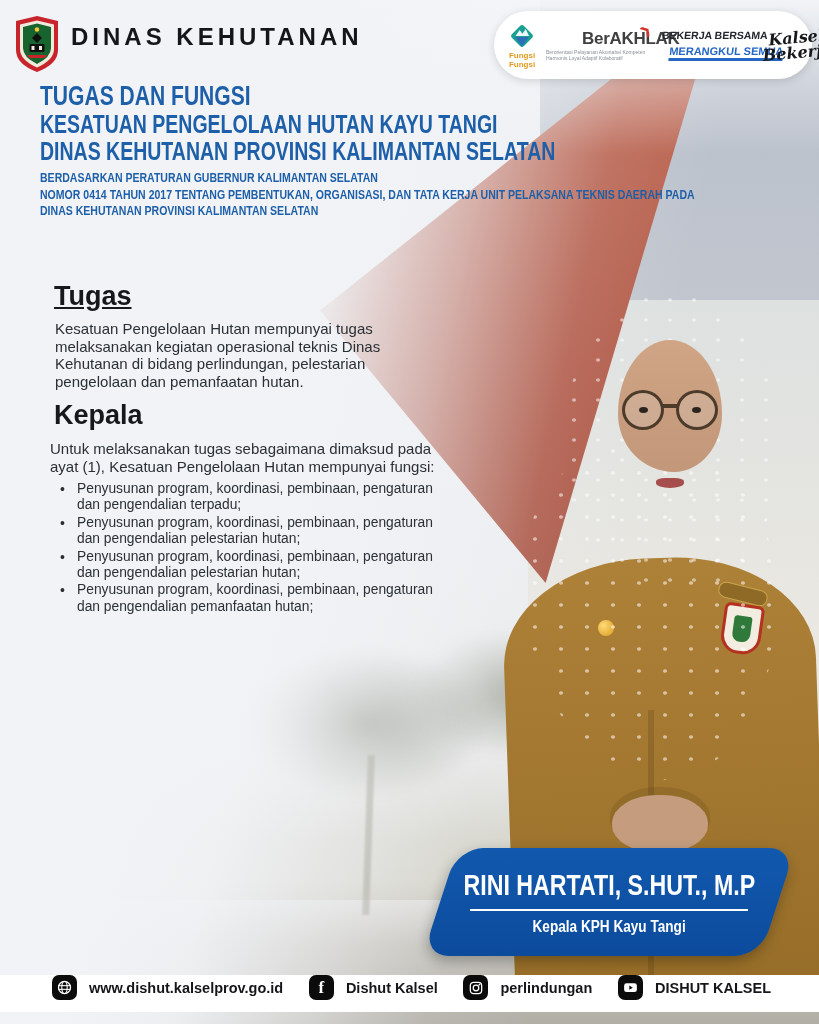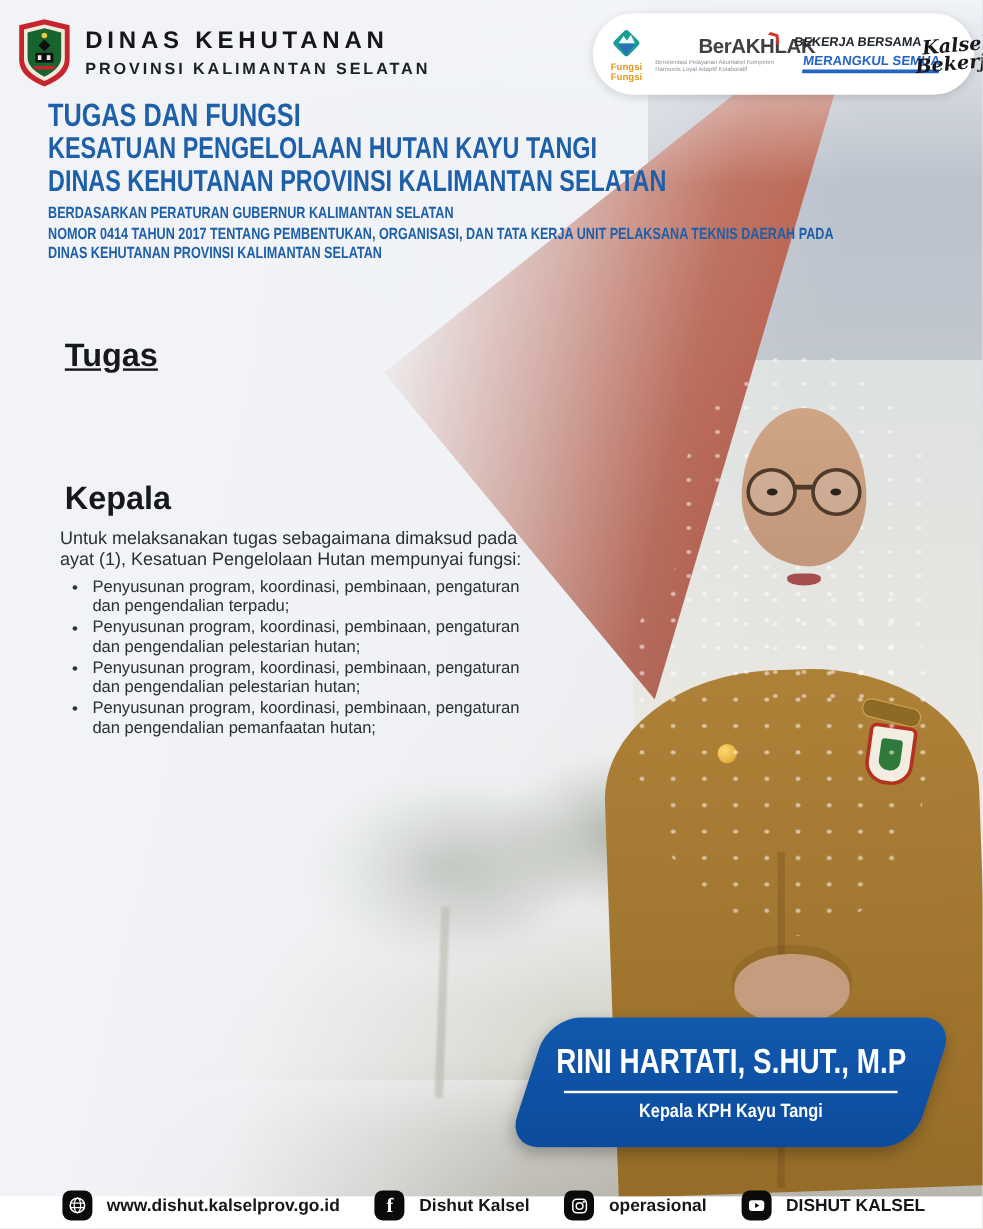--- a/index.html
+++ b/index.html
@@ -73,21 +73,21 @@
   .eye { position:absolute; width:9px; height:6px; background:#2b241e; border-radius:50%; }
   .eye-l { left:169px; top:117px; } .eye-r { left:222px; top:117px; }
   .lips { position:absolute; left:186px; top:188px; width:28px; height:10px;
            background:#a64d4e; border-radius:40% 40% 60% 60%; }
   .hands { position:absolute; left:142px; top:505px; width:96px; height:58px;
            background:#c59d7e; border-radius:48%; box-shadow:0 -6px 0 2px rgba(60,40,10,.12); }
 
   
   .logo { position:absolute; left:13px; top:15px; z-index:4; }
   .agency { position:absolute; left:71px; top:23px; z-index:4; }
-  .agency-name { font-size:20px; font-weight:800; letter-spacing:4px; color:#14161a; }
+  .agency-name { font-size:24px; font-weight:800; letter-spacing:4px; color:#14161a; }
   .agency-sub  { font-size:13.5px; font-weight:700; letter-spacing:2.4px; color:#1c1f24; margin-top:4px; }
 
   
   .pill { position:absolute; right:7px; top:11px; width:318px; height:68px; z-index:4;
           background:#fff; border-radius:34px; box-shadow:0 2px 8px rgba(0,0,0,.14);
           display:flex; align-items:center; padding:0 14px 0 13px; gap:9px; }
   .geopark { display:flex; flex-direction:column; align-items:center; width:52px; }
   .geopark-label { font-size:8px; font-weight:800; color:#e29a1e; line-height:9px; text-align:center; }
   .berakhlak { width:106px; position:relative; }
   .berakhlak-title { font-size:17px; font-weight:800; color:#404040; letter-spacing:-0.3px; white-space:nowrap;margin-left:36px; }
@@ -130,21 +130,21 @@
   .banner { position:absolute; left:440px; top:848px; width:338px; height:108px; z-index:5;
             background:linear-gradient(180deg,#1159ae 0%,#0c4b9c 100%);
             transform:skewX(-18deg); border-radius:26px; box-shadow:0 5px 12px rgba(0,0,0,.28); }
   .banner-inner { transform:skewX(18deg); height:100%; display:flex; flex-direction:column;
             align-items:center; justify-content:center; gap:7px; }
   .official-name { font-size:29px; color:#ffffff; }
   .banner-divider { width:278px; height:2px; background:#ffffff; }
   .official-role { font-size:16px; color:#ffffff; }
 
   
-  .footer { position:absolute; left:0; bottom:0; width:819px; height:27px; z-index:6;
+  .footer { position:absolute; left:0; bottom:12px; width:819px; height:37px; z-index:6;
             background:#ffffff; display:flex; align-items:center; justify-content:space-between;
             padding:0 48px 12px 52px; }
   .f-item { display:flex; align-items:center; gap:12px; }
   .f-icon { width:25px; height:25px; background:#0b0b0b; border-radius:7px;
             display:flex; align-items:center; justify-content:center; flex:none; }
   .f-label { font-size:14.5px; font-weight:700; color:#15161a; white-space:nowrap; }
   .fb-f { color:#fff; font-size:17px; font-weight:800; font-family:"Liberation Serif",serif; line-height:1; }
 </style>
 </head>
 <body>
@@ -193,21 +193,20 @@
       <circle cx="24" cy="14.5" r="2.3" fill="#f3c93c"></circle>
       <path d="M24 18 l5 5 -5 5 -5 -5 z" fill="#101010"></path>
       <rect x="16.5" y="29" width="15" height="8" rx="1" fill="#101010"></rect>
       <rect x="18.5" y="31" width="3" height="4" fill="#efeadb"></rect>
       <rect x="26" y="31" width="3" height="4" fill="#efeadb"></rect>
       <path d="M14 40 h20 l-2.5 3 h-15 z" fill="#c8242c"></path>
     </svg>
   </div>
   <div class="agency">
     <div class="agency-name">DINAS KEHUTANAN</div>
-    <div class="agency-sub">PROVINSI KALIMANTAN SELATAN</div>
   </div>
 
   <div class="pill">
     <div class="geopark">
       <svg width="30" height="30" viewBox="0 0 32 32">
         <g transform="rotate(45 16 16)">
             <rect x="7" y="7" width="18" height="18" rx="3" fill="#1a9f93"></rect>
           </g>
         <path d="M9 16 L13.5 9.5 L16.5 13.5 L20 8.5 L23.5 16 Z" fill="#ffffff" opacity="0.92"></path>
         <path d="M8.5 17 h15 L16 27 Z" fill="#2a6fb8"></path>
@@ -235,20 +234,21 @@
     <div class="t-line1"><span class="cond">TUGAS DAN FUNGSI</span></div>
     <div class="t-line2"><span class="cond">KESATUAN PENGELOLAAN HUTAN KAYU TANGI</span></div>
     <div class="t-line3"><span class="cond">DINAS KEHUTANAN PROVINSI KALIMANTAN SELATAN</span></div>
     <div class="t-basis"><span class="cond">BERDASARKAN PERATURAN GUBERNUR KALIMANTAN SELATAN</span></div>
     <div class="t-basis" style="margin-top:0;"><span class="cond">NOMOR 0414 TAHUN 2017 TENTANG PEMBENTUKAN, ORGANISASI, DAN TATA KERJA UNIT PELAKSANA TEKNIS DAERAH PADA</span></div>
     <div class="t-basis" style="margin-top:0;"><span class="cond">DINAS KEHUTANAN PROVINSI KALIMANTAN SELATAN</span></div>
   </div>
 
 
   <div class="sec-heading tugas-heading">Tugas</div>
+  <div class="tugas-body">Kesatuan Pengelolaan Hutan mempunyai tugas melaksanakan kegiatan operasional teknis Dinas Kehutanan di bidang perlindungan, pelestarian pengelolaan dan pemanfaatan hutan.</div>
 
   <div class="sec-heading fungsi-heading">Kepala</div>
   <div class="fungsi-intro">Untuk melaksanakan tugas sebagaimana dimaksud pada ayat (1), Kesatuan Pengelolaan Hutan mempunyai fungsi:</div>
   <ul class="fungsi-list">
     <li>Penyusunan program, koordinasi, pembinaan, pengaturan dan pengendalian terpadu;</li>
     <li>Penyusunan program, koordinasi, pembinaan, pengaturan dan pengendalian pelestarian hutan;</li>
     <li>Penyusunan program, koordinasi, pembinaan, pengaturan dan pengendalian pelestarian hutan;</li>
     <li>Penyusunan program, koordinasi, pembinaan, pengaturan dan pengendalian pemanfaatan hutan;</li>
   </ul>
 
@@ -279,21 +279,21 @@
       <span class="f-label">Dishut Kalsel</span>
     </div>
     <div class="f-item">
       <span class="f-icon">
         <svg width="16" height="16" viewBox="0 0 24 24">
             <rect x="3.5" y="3.5" width="17" height="17" rx="5" fill="none" stroke="#fff" stroke-width="1.9"></rect>
             <circle cx="12" cy="12" r="4.2" fill="none" stroke="#fff" stroke-width="1.9"></circle>
             <circle cx="17.2" cy="6.9" r="1.4" fill="#fff"></circle>
           </svg>
       </span>
-      <span class="f-label">operasional</span>
+      <span class="f-label">perlindungan</span>
     </div>
     <div class="f-item">
       <span class="f-icon">
         <svg width="17" height="17" viewBox="0 0 24 24">
             <rect x="3" y="6" width="18" height="12.5" rx="3.5" fill="#fff"></rect>
             <path d="M10.3 9.3 L15.3 12.2 L10.3 15.1 Z" fill="#0b0b0b"></path>
           </svg>
       </span>
       <span class="f-label">DISHUT KALSEL</span>
     </div>

